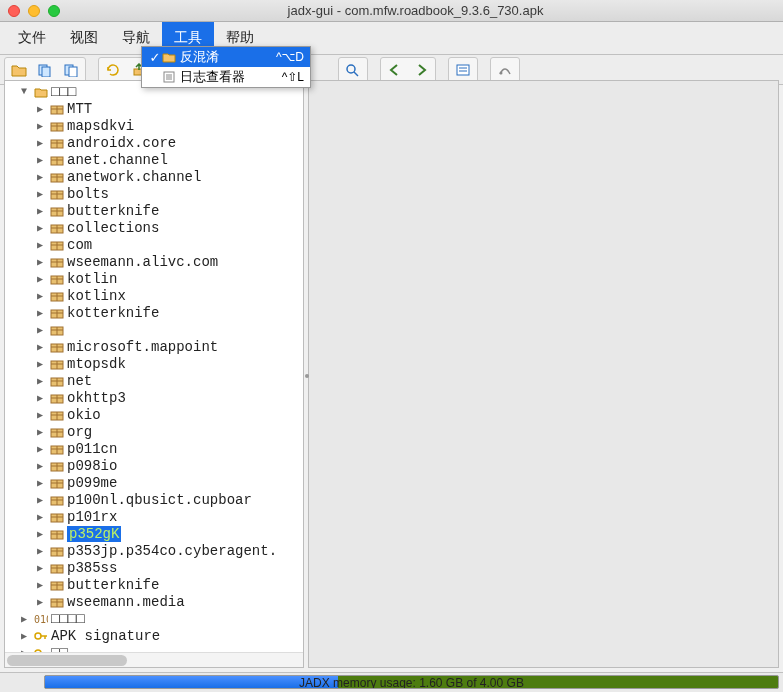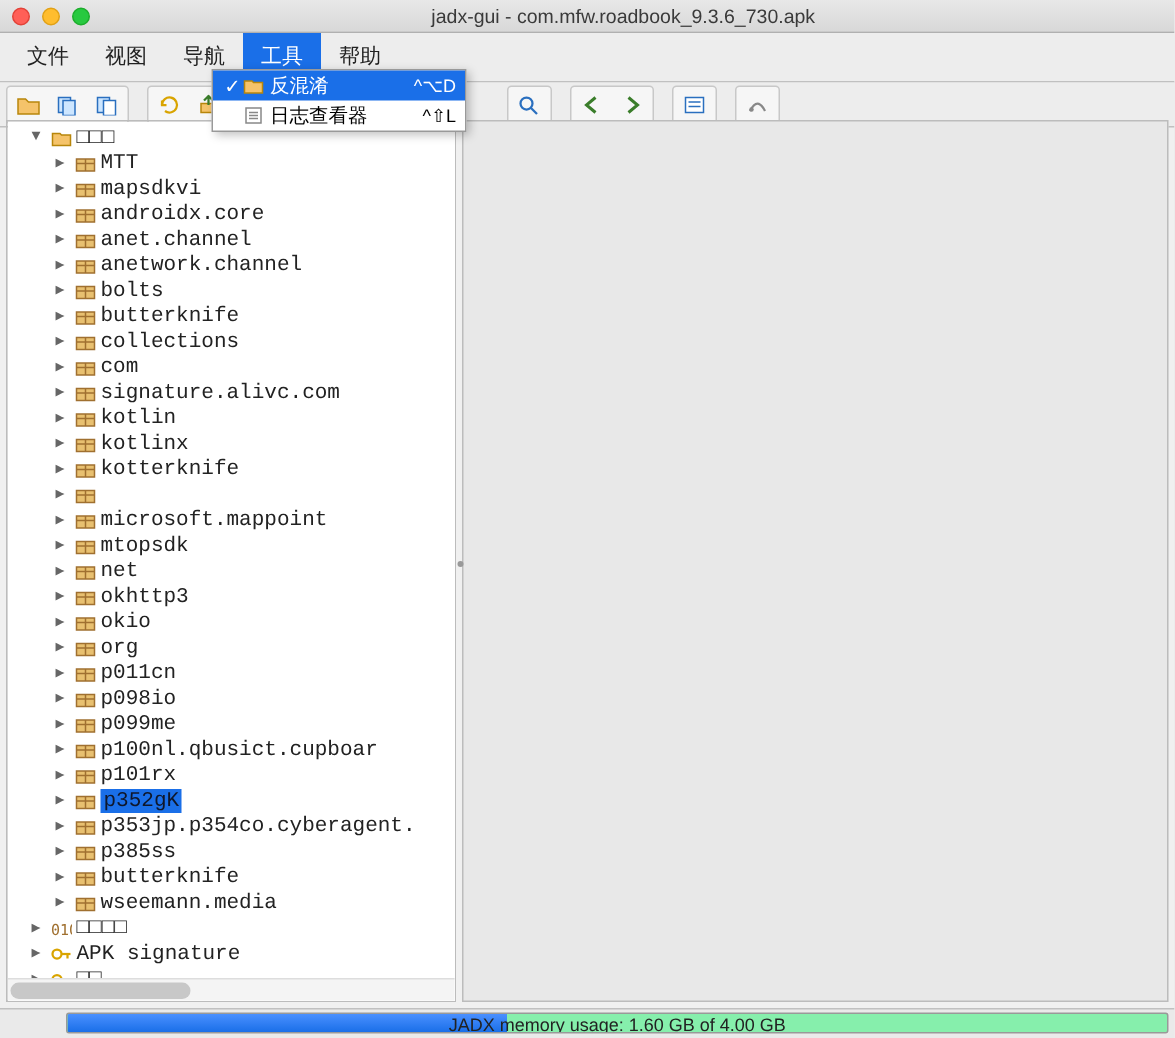--- a/index.html
+++ b/index.html
@@ -144,21 +144,21 @@
   display: inline-block;
 }
 .pkg-icon, .folder-icon, .key-icon, .code-icon {
   width: 16px; height: 14px;
   display: inline-flex;
   align-items: center; justify-content: center;
   margin-right: 2px;
 }
 .tree-label.selected {
   background: #1a6fe8;
-  color: #0f172a;
+  color: #bef264;
   padding: 0 2px;
 }
 .scrollbar-h {
   position: absolute;
   bottom: 0; left: 0; right: 0;
   height: 15px;
   background: #f4f4f4;
   border-top: 1px solid #ddd;
 }
 .scrollbar-h::before {
@@ -188,21 +188,21 @@
   position: absolute;
   bottom: 0; left: 0; right: 0;
   height: 20px;
   background: #eaeaea;
   border-top: 1px solid #c0c0c0;
 }
 .progress {
   position: absolute;
   left: 4px; right: 4px; top: 2px;
   height: 14px;
-  background: #86efac;
+  background: #4d7c0f;
   border: 1px solid #999;
   border-radius: 2px;
   overflow: hidden;
   margin-left: 40px;
 }
 .progress-fill {
   height: 100%;
   background: linear-gradient(#4a90ff, #1a6fe8);
 }
 .progress-text {
@@ -453,21 +453,21 @@
         </div>
         <div class="tree-row l2">
           <span class="arrow">▶</span>
           <span class="pkg-icon">
             <svg width="14" height="12">
               <rect x="1" y="3" width="12" height="8" fill="#e8c070" stroke="#a07030"></rect>
               <line x1="7" y1="3" x2="7" y2="11" stroke="#a07030"></line>
               <line x1="1" y1="6" x2="13" y2="6" stroke="#a07030"></line>
             </svg>
           </span>
-          <span class="tree-label">signature.alivc.com</span>
+          <span class="tree-label">wseemann.alivc.com</span>
         </div>
         <div class="tree-row l2">
           <span class="arrow">▶</span>
           <span class="pkg-icon">
             <svg width="14" height="12">
               <rect x="1" y="3" width="12" height="8" fill="#e8c070" stroke="#a07030"></rect>
               <line x1="7" y1="3" x2="7" y2="11" stroke="#a07030"></line>
               <line x1="1" y1="6" x2="13" y2="6" stroke="#a07030"></line>
             </svg>
           </span>

